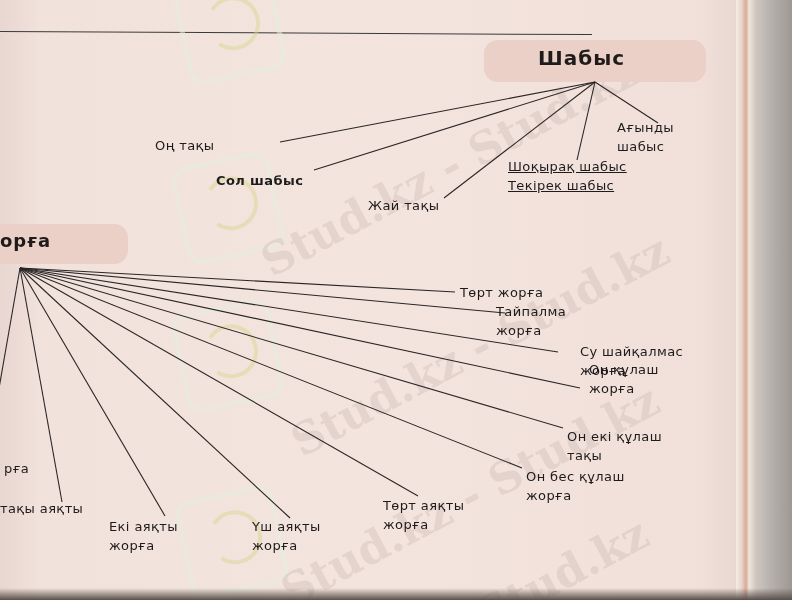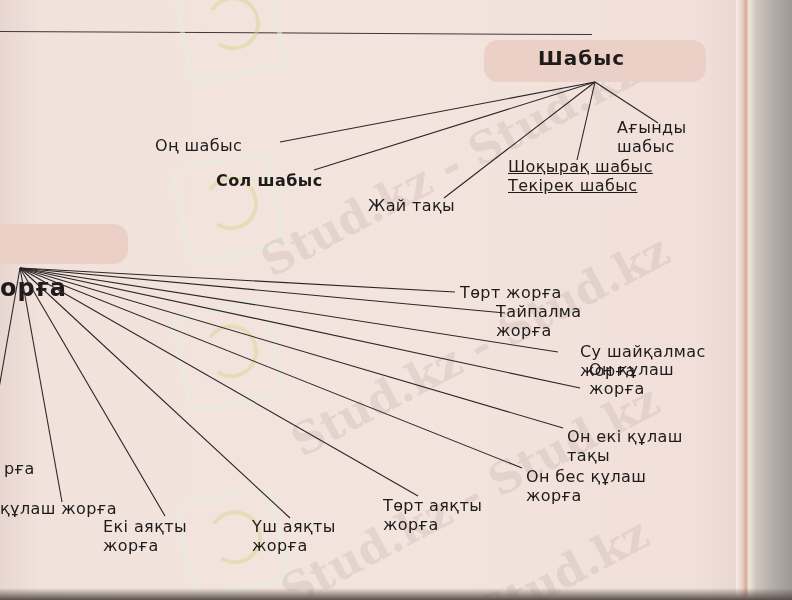--- a/index.html
+++ b/index.html
@@ -7,21 +7,21 @@
          background:#f3e2dc; font-family:"DejaVu Sans", sans-serif; }
   .page { position:absolute; left:0; top:0; width:792px; height:600px;
           background: linear-gradient(90deg, #e8d6d0 0px, #f2e2dc 40px, #f4e4de 400px, #f1e0da 700px, #e9d8d2 735px); }
   .binding { position:absolute; left:736px; top:0; width:56px; height:600px;
           background: linear-gradient(90deg, #f6ece6 0px, #e7d3c9 6px, #d8a994 10px, #efe6dc 13px, #cfc6c0 20px, #b8b2ad 34px, #9d9893 56px); }
   .bottom-shadow { position:absolute; left:0; top:588px; width:792px; height:12px;
           background: linear-gradient(180deg, rgba(90,80,75,0) 0, #5a504b 100%); }
   .top-rule { position:absolute; left:0; top:31px; width:592px; height:1px; background:#3a3a3a; transform:rotate(0.3deg); transform-origin:left; }
   .pill { position:absolute; background:#ead0c6; border-radius:14px; }
   .pill-title { position:absolute; font-weight:bold; font-size:20px; color:#1f1b1a; letter-spacing:1px; }
-  .lbl { position:absolute; font-size:16px; line-height:19px; color:#1d1b1b; white-space:pre; letter-spacing:0.4px; }
+  .lbl { position:absolute; font-size:13px; line-height:19px; color:#1d1b1b; white-space:pre; letter-spacing:0.4px; }
   svg.lines { position:absolute; left:0; top:0; }
   .wm { position:absolute; width:90px; height:90px; border:5px solid rgba(230,236,220,0.55); border-radius:16px; transform:rotate(-12deg); }
   .wm::after { content:""; position:absolute; left:22px; top:14px; width:46px; height:46px; border-radius:50%;
                border:4px solid rgba(214,214,140,0.45); border-left-color:transparent; }
   .wmtext { position:absolute; font-family:"DejaVu Serif", serif; font-weight:bold; font-size:44px; color:rgba(190,170,165,0.28); transform:rotate(-28deg); white-space:nowrap; }
 </style>
 </head>
 <body>
 
 <div class="page">
@@ -33,21 +33,21 @@
   <div class="wm" style="left:182px; top:492px;"></div>
   <div class="wmtext" style="left:240px; top:140px;">Stud.kz - Stud.kz</div>
   <div class="wmtext" style="left:270px; top:320px;">Stud.kz - Stud.kz</div>
   <div class="wmtext" style="left:260px; top:470px;">Stud.kz - Stud.kz</div>
   <div class="wmtext" style="left:470px; top:548px;">Stud.kz</div>
 
   <div class="pill" style="left:484px; top:40px; width:222px; height:42px;"></div>
   <div class="pill-title" style="left:538px; top:46px;">Шабыс</div>
 
   <div class="pill" style="left:-20px; top:224px; width:148px; height:40px;"></div>
-  <div class="pill-title" style="left:0px; top:230px; font-size:24px;margin-top:44px;">орға</div>
+  <div class="pill-title" style="left:0px; top:230px; font-size:18px;">орға</div>
 
   <svg class="lines" id="lines" width="792" height="600">
       <line x1="595" y1="82" x2="280" y2="142" stroke="#2a2626" stroke-width="1.1"></line>
       <line x1="595" y1="82" x2="314" y2="170" stroke="#2a2626" stroke-width="1.1"></line>
       <line x1="595" y1="82" x2="444" y2="198" stroke="#2a2626" stroke-width="1.1"></line>
       <line x1="595" y1="82" x2="577" y2="160" stroke="#2a2626" stroke-width="1.1"></line>
       <line x1="595" y1="82" x2="658" y2="123" stroke="#2a2626" stroke-width="1.1"></line>
       <line x1="20" y1="268" x2="455" y2="292" stroke="#2a2626" stroke-width="1.1"></line>
       <line x1="20" y1="268" x2="505" y2="313" stroke="#2a2626" stroke-width="1.1"></line>
       <line x1="20" y1="268" x2="558" y2="352" stroke="#2a2626" stroke-width="1.1"></line>
@@ -55,21 +55,21 @@
       <line x1="20" y1="268" x2="563" y2="428" stroke="#2a2626" stroke-width="1.1"></line>
       <line x1="20" y1="268" x2="522" y2="468" stroke="#2a2626" stroke-width="1.1"></line>
       <line x1="20" y1="268" x2="418" y2="496" stroke="#2a2626" stroke-width="1.1"></line>
       <line x1="20" y1="268" x2="290" y2="518" stroke="#2a2626" stroke-width="1.1"></line>
       <line x1="20" y1="268" x2="165" y2="516" stroke="#2a2626" stroke-width="1.1"></line>
       <line x1="20" y1="268" x2="62" y2="502" stroke="#2a2626" stroke-width="1.1"></line>
       <line x1="20" y1="268" x2="-10" y2="440" stroke="#2a2626" stroke-width="1.1"></line>
     </svg>
 
   <div id="labels">
-      <div class="lbl" style="left: 155px; top: 136px;">Оң шабыс</div>
+      <div class="lbl" style="left: 155px; top: 136px;">Оң тақы</div>
       <div class="lbl" style="left: 216px; top: 171px; font-weight: bold;">Сол шабыс</div>
       <div class="lbl" style="left: 368px; top: 196px;">Жай тақы</div>
       <div class="lbl" style="left: 508px; top: 157px; text-decoration: underline;">Шоқырақ шабыс
 Текірек шабыс</div>
       <div class="lbl" style="left: 617px; top: 118px;">Ағынды
 шабыс</div>
       <div class="lbl" style="left: 460px; top: 283px;">Төрт жорға</div>
       <div class="lbl" style="left: 496px; top: 302px;">Тайпалма
 жорға</div>
       <div class="lbl" style="left: 580px; top: 342px;">Су шайқалмас
@@ -77,21 +77,21 @@
       <div class="lbl" style="left: 589px; top: 360px;">Он құлаш
 жорға</div>
       <div class="lbl" style="left: 567px; top: 427px;">Он екі құлаш
 тақы</div>
       <div class="lbl" style="left: 526px; top: 467px;">Он бес құлаш
 жорға</div>
       <div class="lbl" style="left: 383px; top: 496px;">Төрт аяқты
 жорға</div>
       <div class="lbl" style="left: 252px; top: 517px;">Үш аяқты
 жорға</div>
-      <div class="lbl" style="left: 103px; top: 517px;">Екі аяқты
+      <div class="lbl" style="left: 109px; top: 517px;">Екі аяқты
 жорға</div>
-      <div class="lbl" style="left: 0px; top: 499px;">құлаш жорға</div>
+      <div class="lbl" style="left: 0px; top: 499px;">тақы аяқты</div>
       <div class="lbl" style="left: 4px; top: 459px;">рға</div>
     </div>
 
   <div class="binding"></div>
   <div class="bottom-shadow"></div>
 </div>
 
 </body></html>

